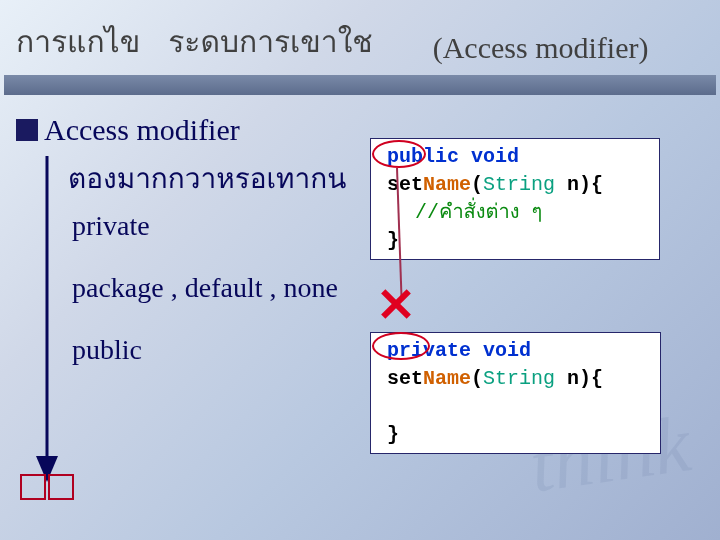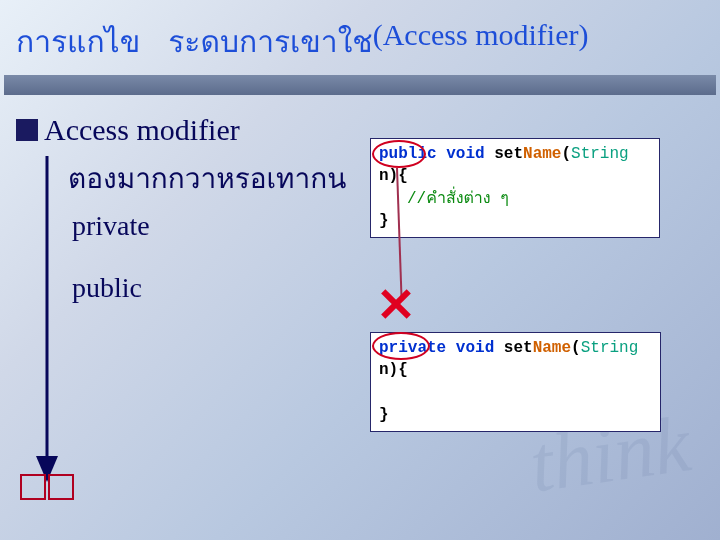--- a/index.html
+++ b/index.html
@@ -17,27 +17,27 @@
     bottom: 40px;
     font-size: 80px;
     font-style: italic;
     color: rgba(100, 120, 160, 0.15);
     transform: rotate(-8deg);
     font-family: cursive;
     pointer-events: none;
   }
   .title-row {
     display: flex;
-    align-items: flex-start;
+    align-items: flex-end;
     padding: 18px 4px 10px 16px;
     font-size: 30px;
-    color: #1d4ed8;
+    color: #404040;
   }
   .title-row .gap { width: 28px; display: inline-block; }
-  .title-right { }
+  .title-right { margin-left: 60px; }
   .divider-bar {
     height: 20px;
     background: linear-gradient(180deg, #7a8aa8 0%, #5c6c8c 100%);
     margin: 0 4px;
   }
   .bullet-row {
     display: flex;
     align-items: center;
     padding: 18px 0 8px 16px;
     font-size: 30px;
@@ -84,22 +84,22 @@
     width: 26px;
     height: 26px;
     border: 2px solid #b00020;
     display: inline-block;
   }
   .codebox {
     position: absolute;
     background: #fff;
     border: 1.5px solid #26266a;
     font-family: Consolas, "Courier New", monospace;
-    font-size: 16px;
-    padding: 4px 8px 4px 8px;
+    font-size: 20px;
+    padding: 4px 8px 4px 16px;
     line-height: 1.4;
   }
   .codebox1 { left: 370px; top: 138px; width: 290px; }
   .codebox2 { left: 370px; top: 332px; width: 291px; }
   .kw-blue { color: #0030d0; font-weight: bold; }
   .kw-green { color: #0a8a10; }
   .kw-teal { color: #0aa080; }
   .kw-black { color: #000; font-weight: bold; }
   .kw-orange { color: #d06000; font-weight: bold; }
   .circle-marker {
@@ -154,20 +154,21 @@
 
 <div class="subline">ตองมากกวาหรอเทากน</div>
 
 <svg class="arrow-down" width="30" height="330">
   <line x1="15" y1="0" x2="15" y2="300" stroke="#07075a" stroke-width="3"></line>
   <polygon points="15,326 4,300 26,300" fill="#07075a"></polygon>
 </svg>
 
 <div class="mod-list">
   <div>private</div>
+  <div>package , default , none</div>
   <div>public</div>
 </div>
 
 <div class="end-boxes">
   <span></span>
     <span></span>
 </div>
 
 <div class="codebox codebox1">
   <span class="kw-blue">public</span>

